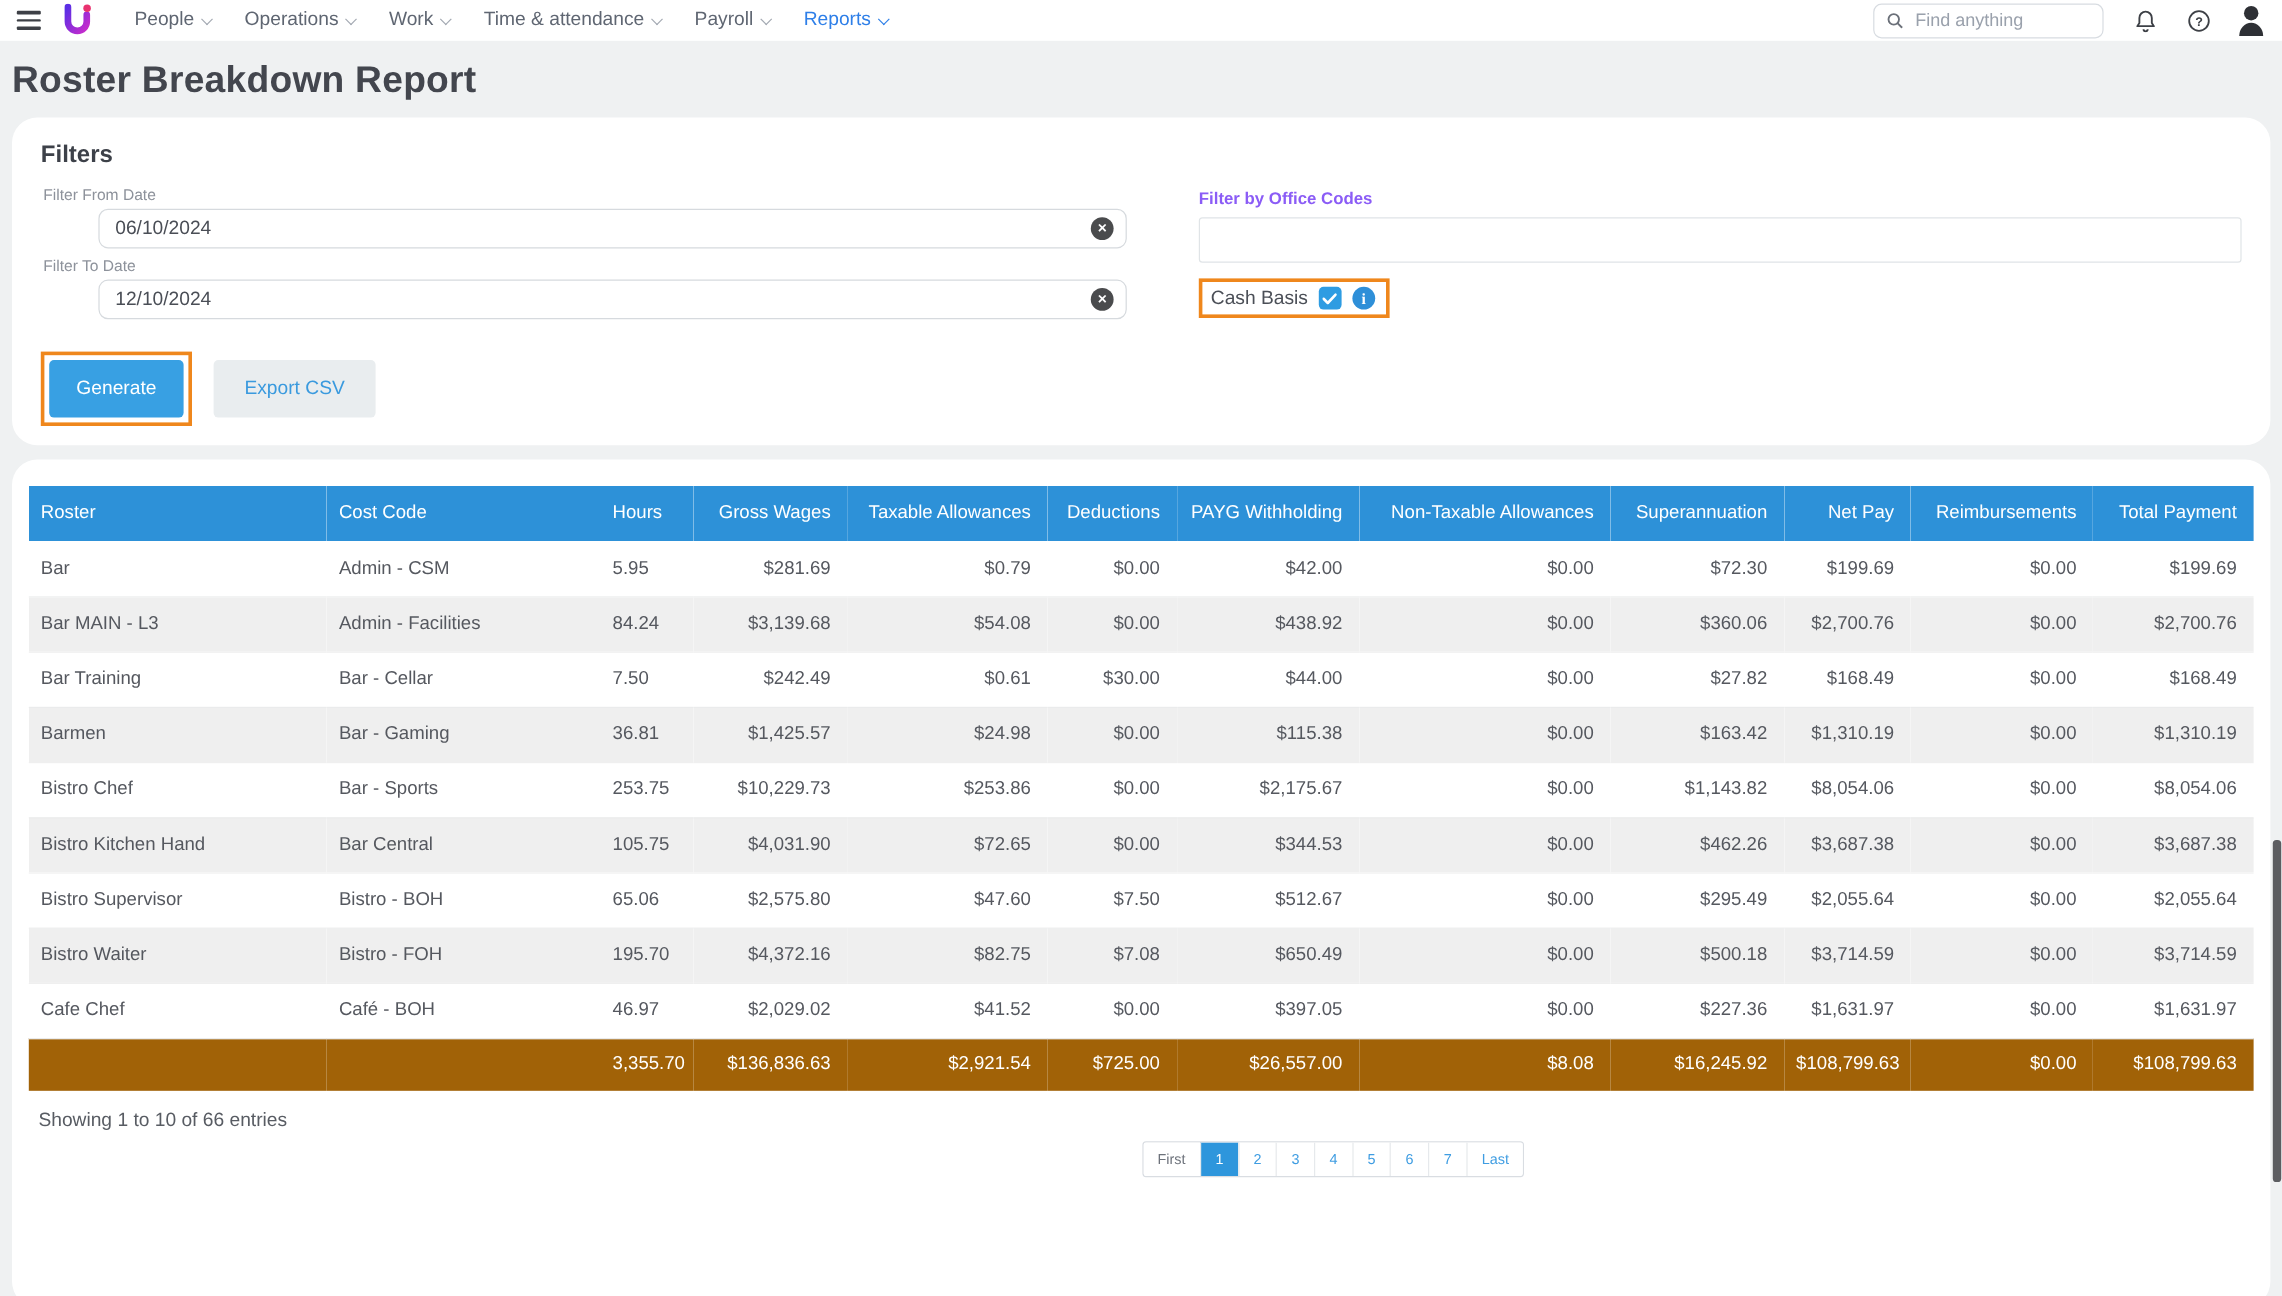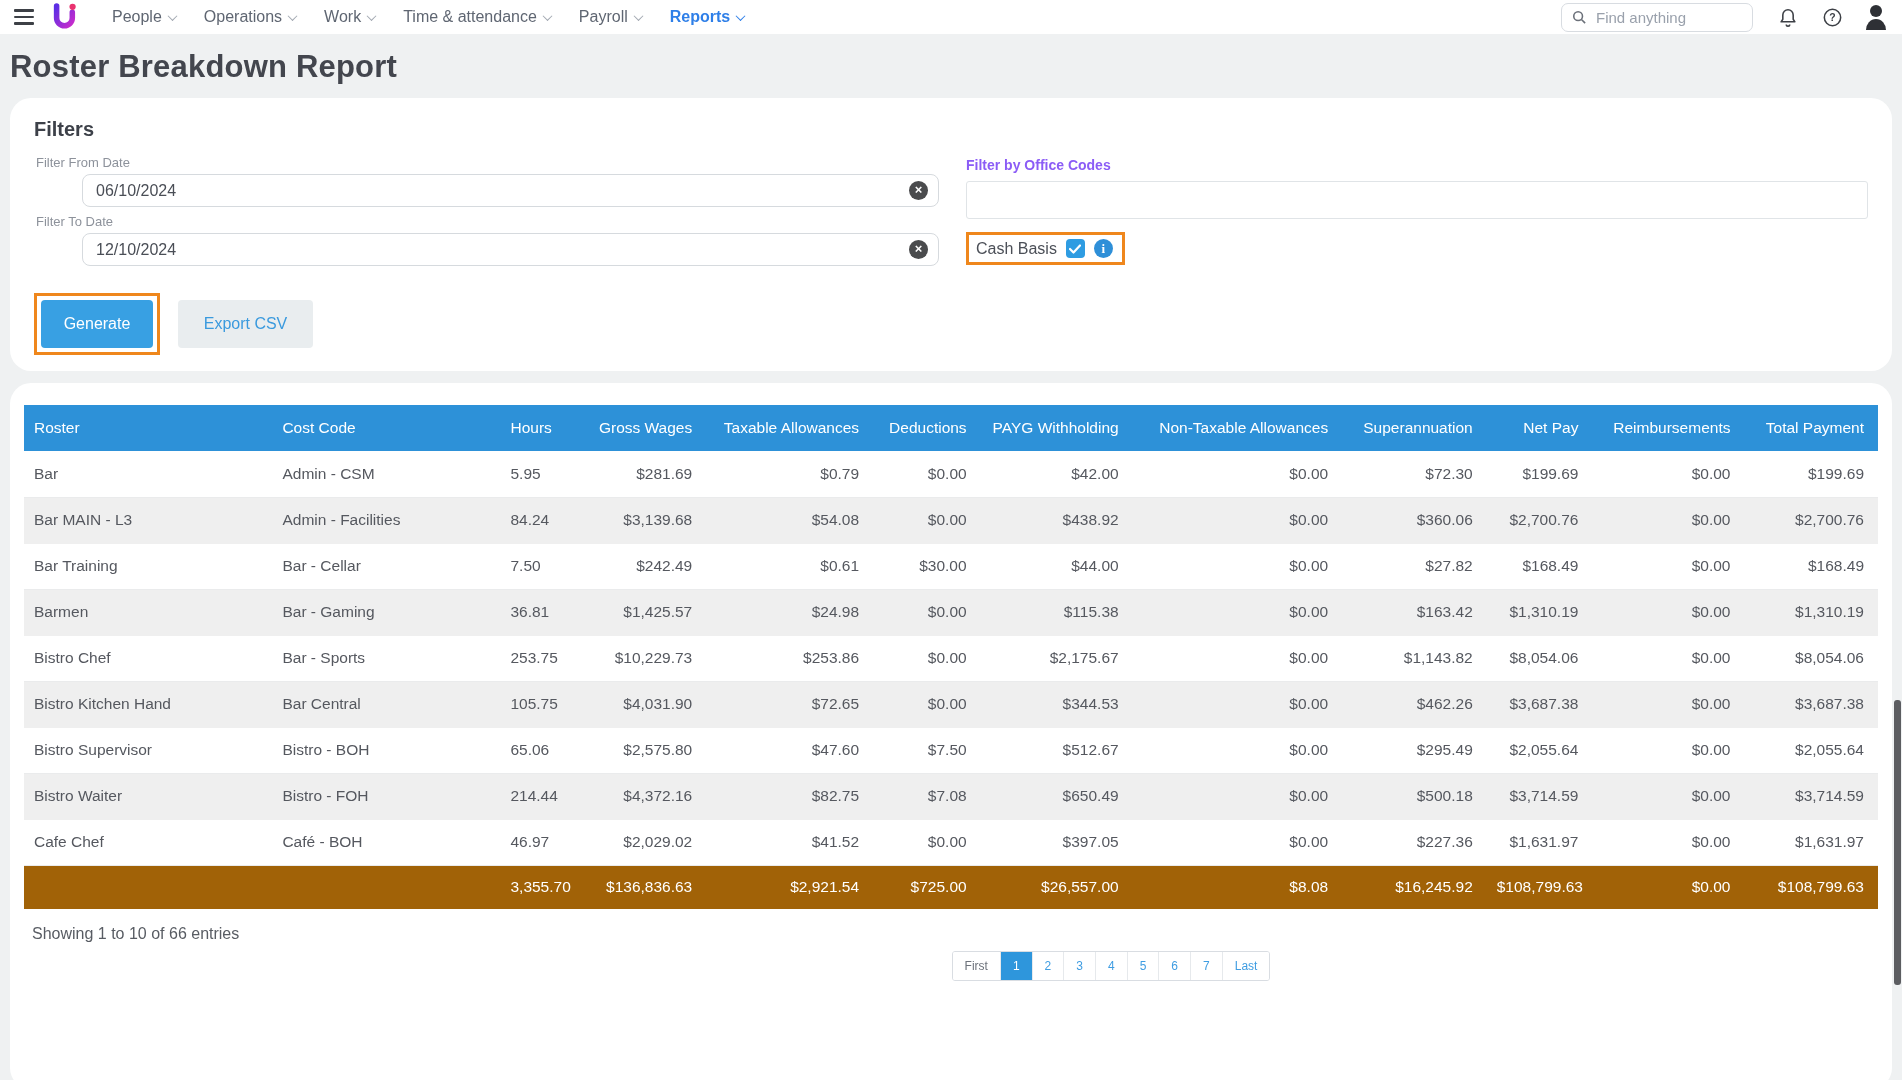--- a/index.html
+++ b/index.html
@@ -9,33 +9,33 @@
     background:#eff1f2; font-family:"Liberation Sans", sans-serif;
   }
   
   .topnav { height:34px; background:#fff; display:flex; align-items:center; padding:0 14px; }
   .hamburger { width:20px; display:flex; flex-direction:column; gap:4px; cursor:pointer; margin-right:18px; }
   .hamburger span { height:2.5px; background:#3d4046; border-radius:1px; }
   .logo { margin-right:22px; display:flex; align-items:center; }
   .nav-menu { display:flex; align-items:center; }
   .nav-item { display:flex; align-items:center; gap:7px; margin:0 14px; color:#5f6672; font-size:16px; cursor:pointer; white-space:nowrap; }
   .nav-item .chev { width:7px; height:7px; border-right:1.7px solid #a2a8b1; border-bottom:1.7px solid #a2a8b1; transform:rotate(45deg) translate(-1px,-1px); }
-  .nav-item.active { color:#2e7fe8; font-weight:bold;justify-content:space-between; }
+  .nav-item.active { color:#2e7fe8; font-weight:normal;justify-content:space-between; }
   .nav-item.active .chev { border-color:#2e7fe8; }
   .nav-search { margin-left:auto; width:192px; height:29px; border:1px solid #d8dce1; border-radius:7px; display:flex; align-items:center; padding:0 10px; gap:8px; background:#fff; }
   .nav-search input { border:none; outline:none; flex:1; min-width:0; font-size:15px; color:#555; font-family:inherit; background:transparent; }
   .nav-search input::placeholder, .tsearch input::placeholder { color:#9aa1ac; }
   .nav-icon { margin-left:26px; display:flex; align-items:center; cursor:pointer; }
   
   .page-title { font-size:31px; font-weight:bold; color:#43464e; margin:15px 0 13px 10px; letter-spacing:.2px; }
   
   .card { background:#fff; margin:0 10px;border-radius:21px; }
   .filters-card { padding:16px 24px 16px; }
   .filters-heading { font-size:20px; font-weight:bold; color:#3d4149; margin:4px 0 14px; }
-  .filters-grid { display:flex; gap:27px; }
+  .filters-grid { display:flex; gap:60px; }
   .fcol-left { width:905px; flex:none; }
   .flabel { font-size:13px; color:#8d929b; margin:0 0 4px 2px; }
   .finput { position:relative; margin-bottom:7px;padding-left:48px; }
   .finput input { width:100%; height:33px; border:1px solid #d6dade; border-radius:8px; font-size:16px; color:#4a4e56; padding:0 42px 0 13px; font-family:inherit; outline:none; }
   .clear-btn { position:absolute; right:11px; top:7px; width:19px; height:19px; background:#4a4b4d; border-radius:50%; color:#fff; font-size:13px; line-height:18px; text-align:center; font-weight:bold; cursor:pointer; user-select:none; }
   .fcol-right { flex:1; }
   .office-label { font-size:14px; font-weight:bold; color:#8b5cf6; margin:2px 0 8px; }
   .office-input { width:100%; height:38px; border:1px solid #e0e4e7; border-radius:3px; outline:none; font-size:15px; color:#4a4e56; padding:0 10px; font-family:inherit; }
   .cash-row { margin-top:13px; }
   .orange-box { display:inline-flex; align-items:center; gap:9px; border:3px solid #ef871c; padding:4px 9px 4px 7px; background:#fff; }
@@ -310,21 +310,21 @@
           <td class="num">$512.67</td>
           <td class="num">$0.00</td>
           <td class="num">$295.49</td>
           <td class="num">$2,055.64</td>
           <td class="num">$0.00</td>
           <td class="num">$2,055.64</td>
         </tr>
         <tr class="alt">
           <td>Bistro Waiter</td>
           <td>Bistro - FOH</td>
-          <td>214.44</td>
+          <td>195.70</td>
           <td class="num">$4,372.16</td>
           <td class="num">$82.75</td>
           <td class="num">$7.08</td>
           <td class="num">$650.49</td>
           <td class="num">$0.00</td>
           <td class="num">$500.18</td>
           <td class="num">$3,714.59</td>
           <td class="num">$0.00</td>
           <td class="num">$3,714.59</td>
         </tr>

